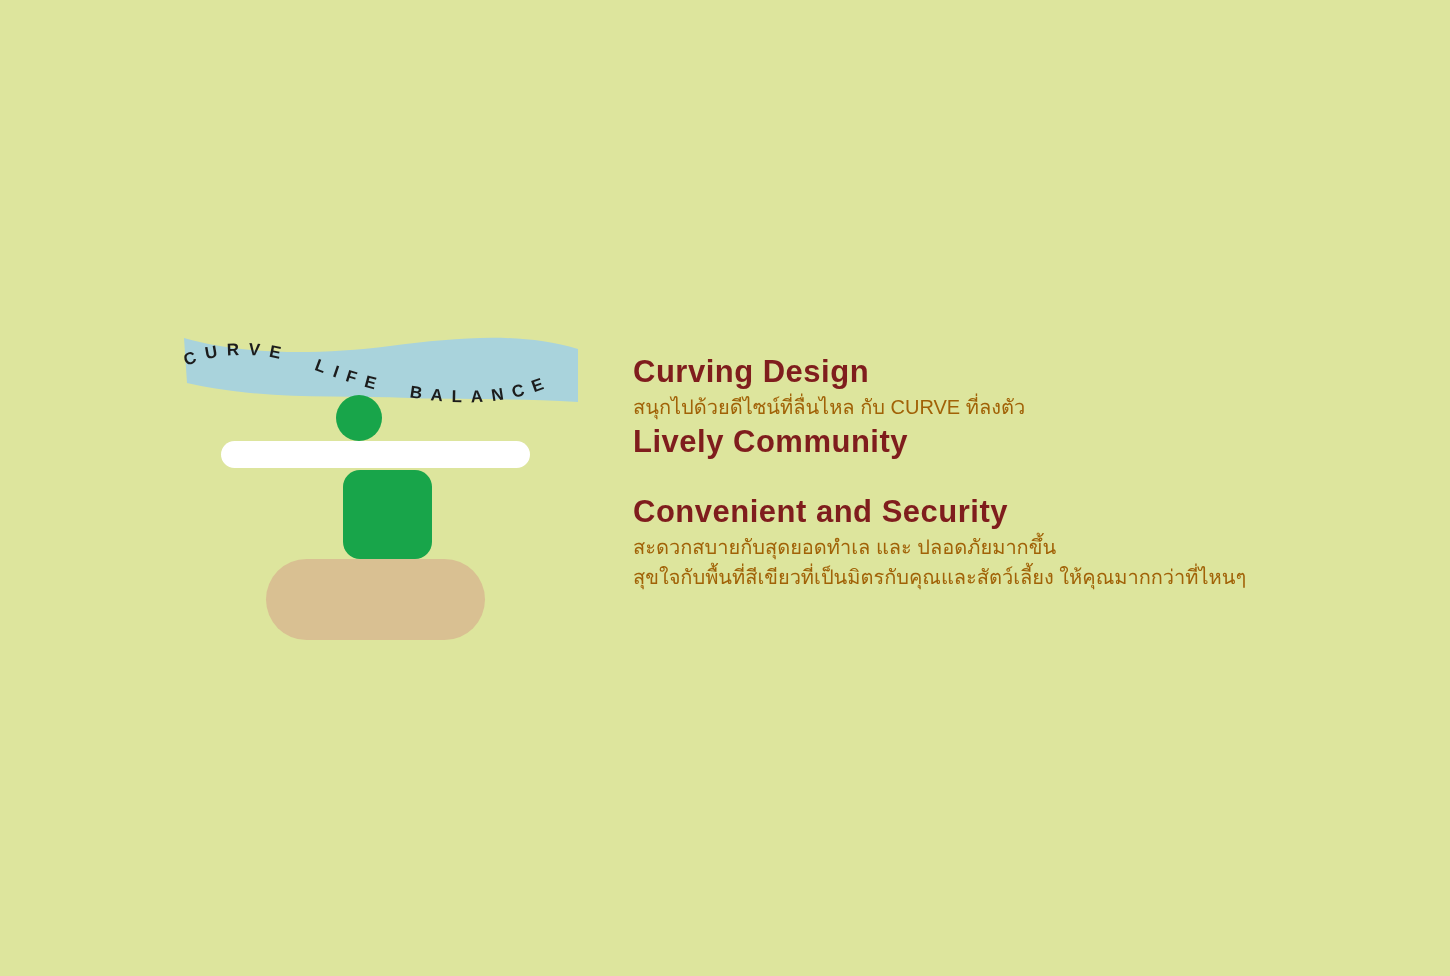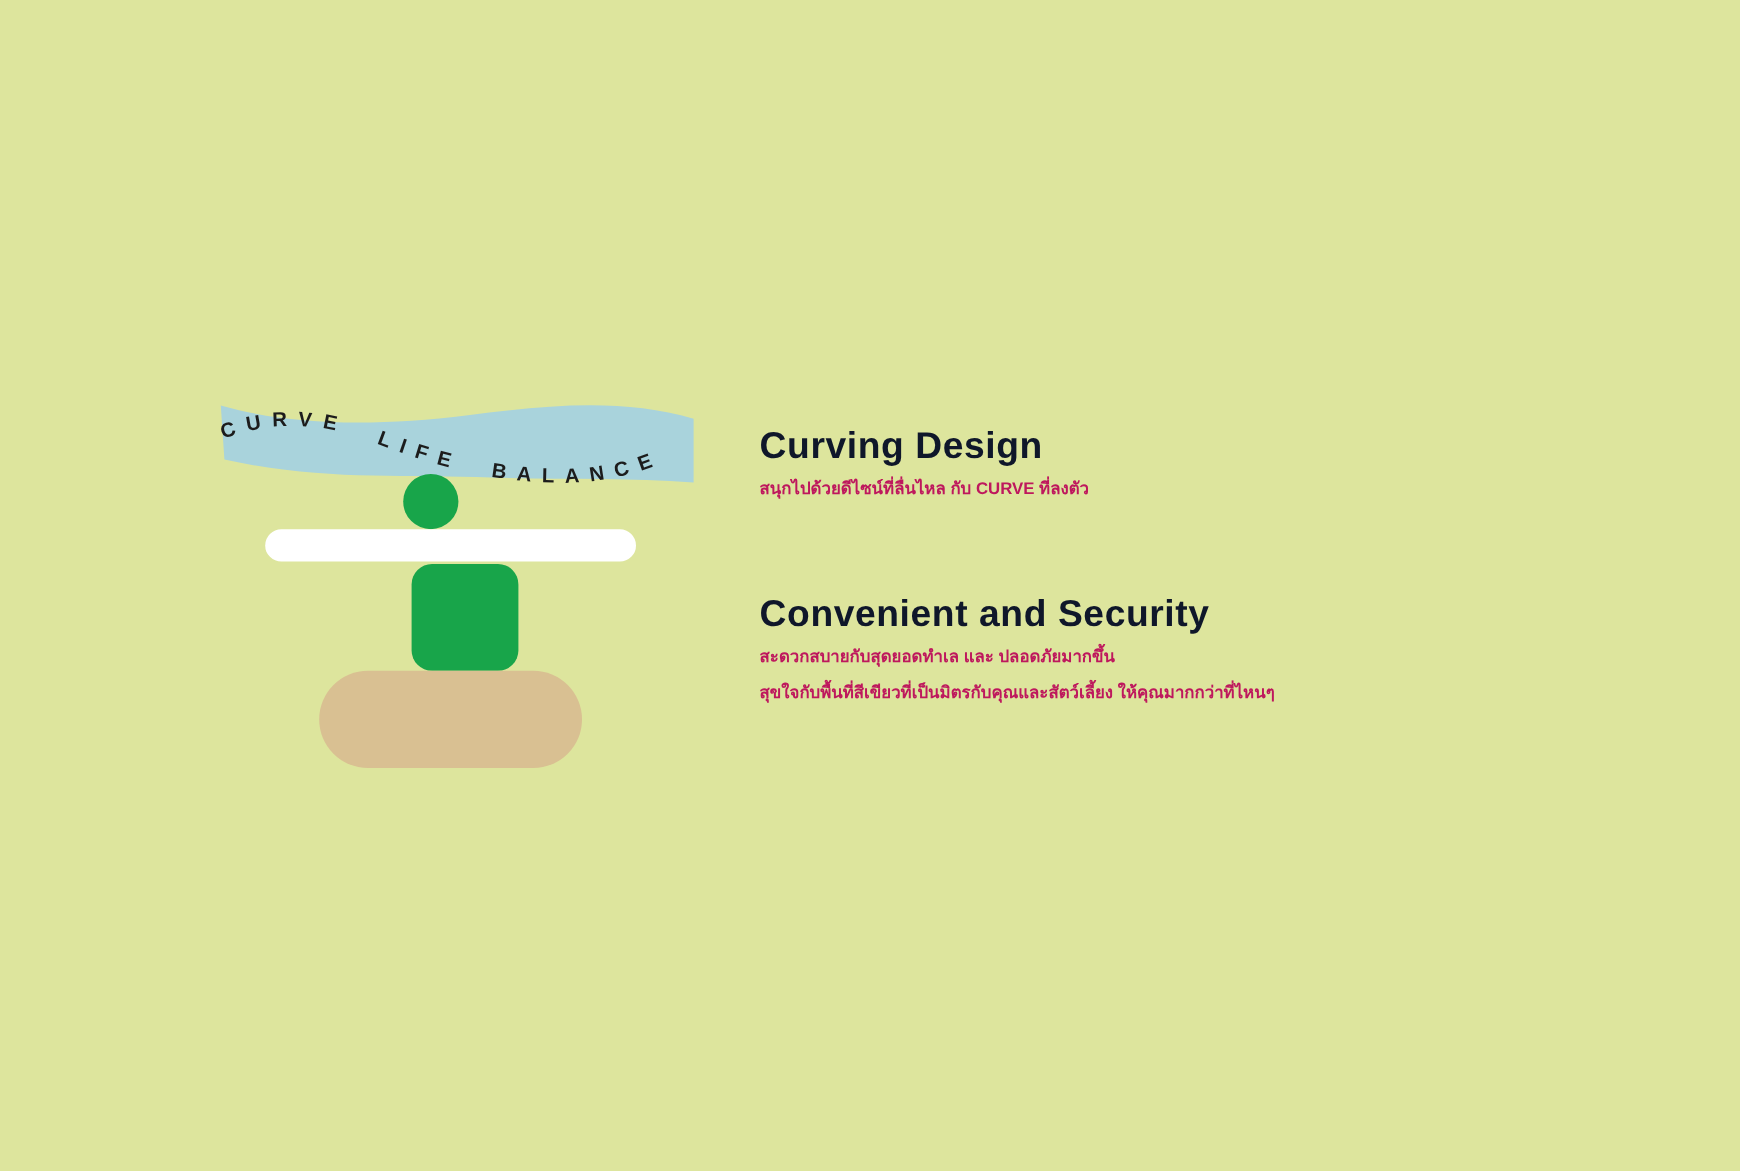--- a/index.html
+++ b/index.html
@@ -66,28 +66,28 @@
     left: 633px; top: 352px;
     width: 720px;
     list-style: none;
   }
   .feature-item { height: 70px; }
   .feature-title {
     font-size: 31px;
     line-height: 40px;
     font-weight: 700;
     letter-spacing: 0.5px;
-    color: #0f172a;
+    color: #7f1d1d;
     white-space: nowrap;
   }
   .feature-subtitle {
-    font-size: 14px;
+    font-size: 20px;
     line-height: 30px;
-    font-weight: 700;
-    color: #be185d;
+    font-weight: 400;
+    color: #a16207;
     white-space: nowrap;
   }
 </style>
 </head>
 <body>
 
 <div class="canvas">
 
   <svg class="ribbon-svg" viewBox="0 0 460 110" aria-hidden="true">
     <path class="ribbon-band" d="M 24,22
@@ -109,20 +109,21 @@
   <div class="shape balance-bar"></div>
   <div class="shape body-square"></div>
   <div class="shape base-pill"></div>
 
   <ul class="features">
     <li class="feature-item">
       <div class="feature-title">Curving Design</div>
       <div class="feature-subtitle">สนุกไปด้วยดีไซน์ที่ลื่นไหล กับ CURVE ที่ลงตัว</div>
     </li>
     <li class="feature-item">
+      <div class="feature-title">Lively Community</div>
     </li>
     <li class="feature-item">
       <div class="feature-title">Convenient and Security</div>
       <div class="feature-subtitle">สะดวกสบายกับสุดยอดทำเล และ ปลอดภัยมากขึ้น</div>
     </li>
     <li class="feature-item">
       <div class="feature-subtitle">สุขใจกับพื้นที่สีเขียวที่เป็นมิตรกับคุณและสัตว์เลี้ยง ให้คุณมากกว่าที่ไหนๆ</div>
     </li>
   </ul>
 

